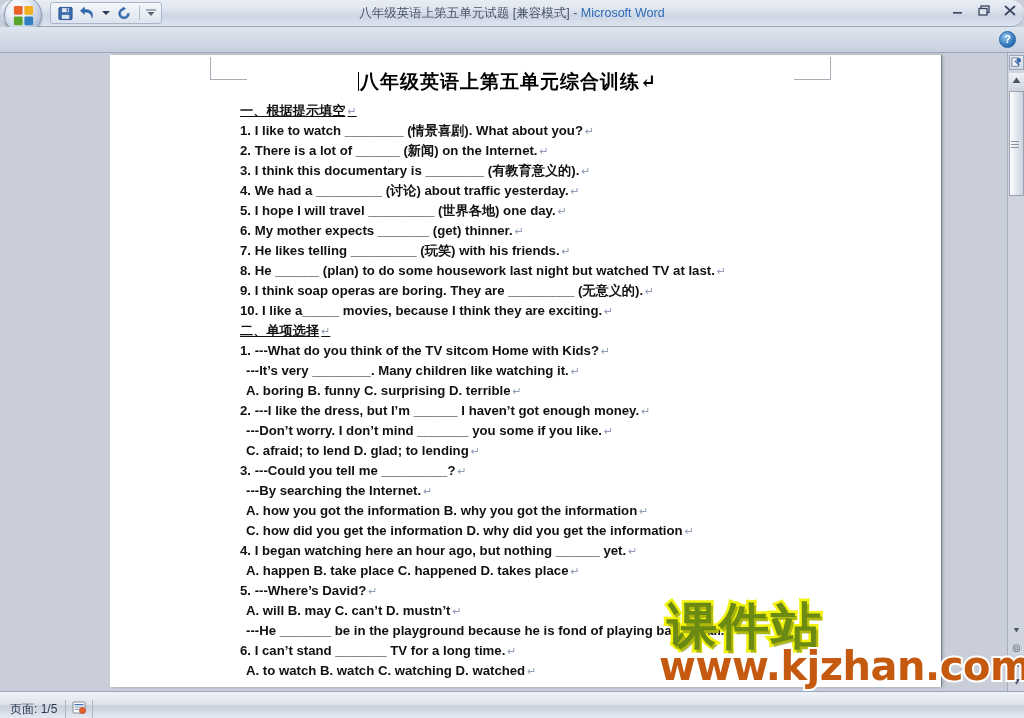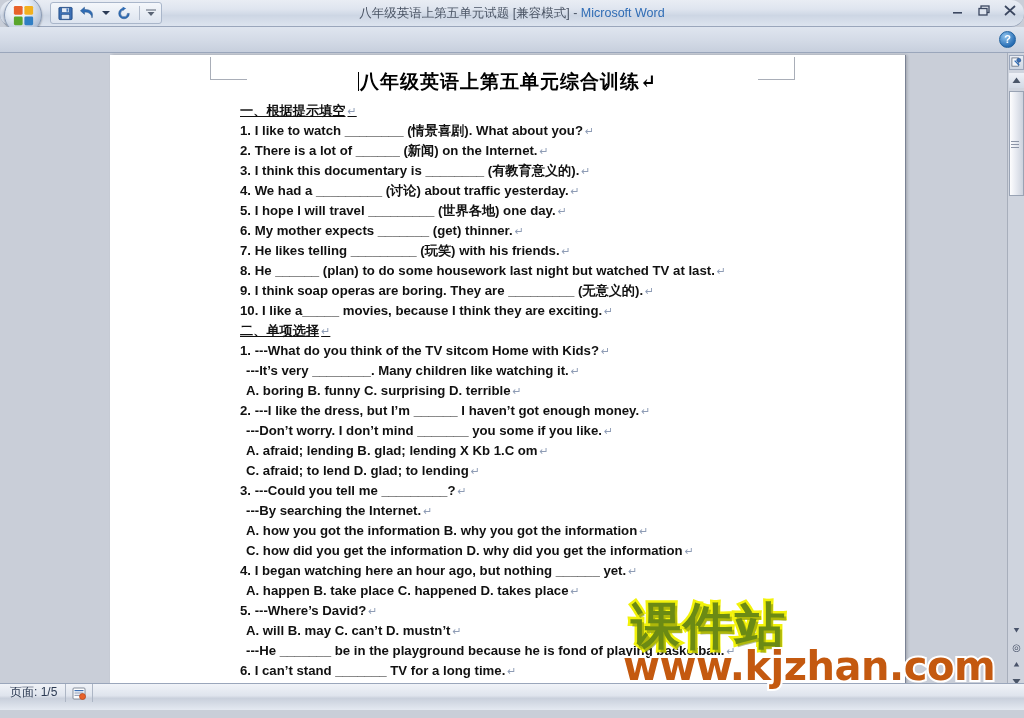--- a/index.html
+++ b/index.html
@@ -143,20 +143,21 @@
     width: 1024px; height: 638px;
     background: #c9ced8;
     overflow: hidden;
   }
   .page {
     position: absolute;
     left: 110px; top: 2px;
     width: 795px; height: 632px;
     background: #ffffff;
     box-shadow: 1px 0 0 #7a8294, 2px 0 3px rgba(0,0,0,.22);
+    padding-left: 36px;
   }
   .corner {
     position: absolute;
     width: 36px; height: 22px;
     border: 1px solid #a9aeb8;
   }
   .corner.tl { left: 100px; top: 2px; border-right: none; border-top: none; }
   .corner.tr { right: 110px; top: 2px; border-left: none; border-top: none; }
 
   .doc {
@@ -290,27 +291,27 @@
   }
   .vs-b {
     width: 15px; height: 17px;
     display: flex; align-items: center; justify-content: center;
     color: #49536a; font-size: 10px;
   }
 
   
   .statusbar {
     position: absolute;
-    left: 0; bottom: 8px;
+    left: 0; bottom: 0;
     width: 1024px; height: 27px;
     background: linear-gradient(to bottom, #f0f3f8 0%, #dfe4ed 45%, #c9d0dc 55%, #e4e9f1 100%);
     border-top: 1px solid #9aa6bb;
     box-sizing: border-box;
     display: flex;
-    align-items: flex-start;
+    align-items: flex-end;
   }
   .sb-page {
     font-size: 12px;
     color: #2c3a52;
     padding: 0 8px 0 10px;
     white-space: nowrap;
   }
   .sb-sep {
     width: 1px; height: 18px;
     background: #adb6c5;
@@ -416,21 +417,20 @@
             <div class="doc-line"><span>7. He likes telling _________ (玩笑) with his friends.</span><span class="pilcrow">↵</span></div>
             <div class="doc-line"><span>8. He ______ (plan) to do some housework last night but watched TV at last.</span><span class="pilcrow">↵</span></div>
             <div class="doc-line"><span>9. I think soap operas are boring. They are _________ (无意义的).</span><span class="pilcrow">↵</span></div>
             <div class="doc-line"><span>10. I like a_____ movies, because I think they are exciting.</span><span class="pilcrow">↵</span></div>
             <div class="doc-line section"><span>二、单项选择</span><span class="pilcrow">↵</span></div>
             <div class="doc-line"><span>1. ---What do you think of the TV sitcom Home with Kids?</span><span class="pilcrow">↵</span></div>
             <div class="doc-line indent"><span> ---It’s very ________. Many children like watching it.</span><span class="pilcrow">↵</span></div>
             <div class="doc-line indent"><span> A. boring        B. funny      C. surprising      D. terrible</span><span class="pilcrow">↵</span></div>
             <div class="doc-line"><span>2. ---I like the dress, but I’m ______ I haven’t got enough money.</span><span class="pilcrow">↵</span></div>
             <div class="doc-line indent"><span> ---Don’t worry. I don’t mind _______ you some if you like.</span><span class="pilcrow">↵</span></div>
-            <div class="doc-line indent"><span> A. afraid; lending               B. glad; lending X Kb 1.C om</span><span class="pilcrow">↵</span></div>
             <div class="doc-line indent"><span> C. afraid; to lend               D. glad; to lending</span><span class="pilcrow">↵</span></div>
             <div class="doc-line"><span>3. ---Could you tell me _________?</span><span class="pilcrow">↵</span></div>
             <div class="doc-line indent"><span> ---By searching the Internet.</span><span class="pilcrow">↵</span></div>
             <div class="doc-line indent"><span> A. how you got the information      B. why you got the information</span><span class="pilcrow">↵</span></div>
             <div class="doc-line indent"><span> C. how did you get the information  D. why did you get the information</span><span class="pilcrow">↵</span></div>
             <div class="doc-line"><span>4. I began watching here an hour ago, but nothing ______ yet.</span><span class="pilcrow">↵</span></div>
             <div class="doc-line indent"><span> A. happen       B. take place   C. happened    D. takes place</span><span class="pilcrow">↵</span></div>
             <div class="doc-line"><span>5. ---Where’s David?</span><span class="pilcrow">↵</span></div>
             <div class="doc-line indent"><span> A. will    B. may     C. can’t    D. mustn’t</span><span class="pilcrow">↵</span></div>
             <div class="doc-line indent"><span> ---He _______ be in the playground because he is fond of playing basketball.</span><span class="pilcrow">↵</span></div>

